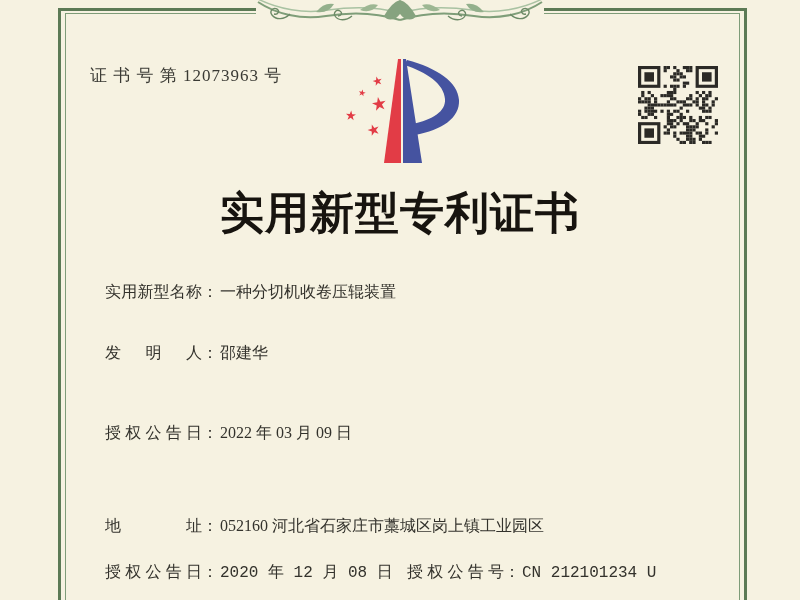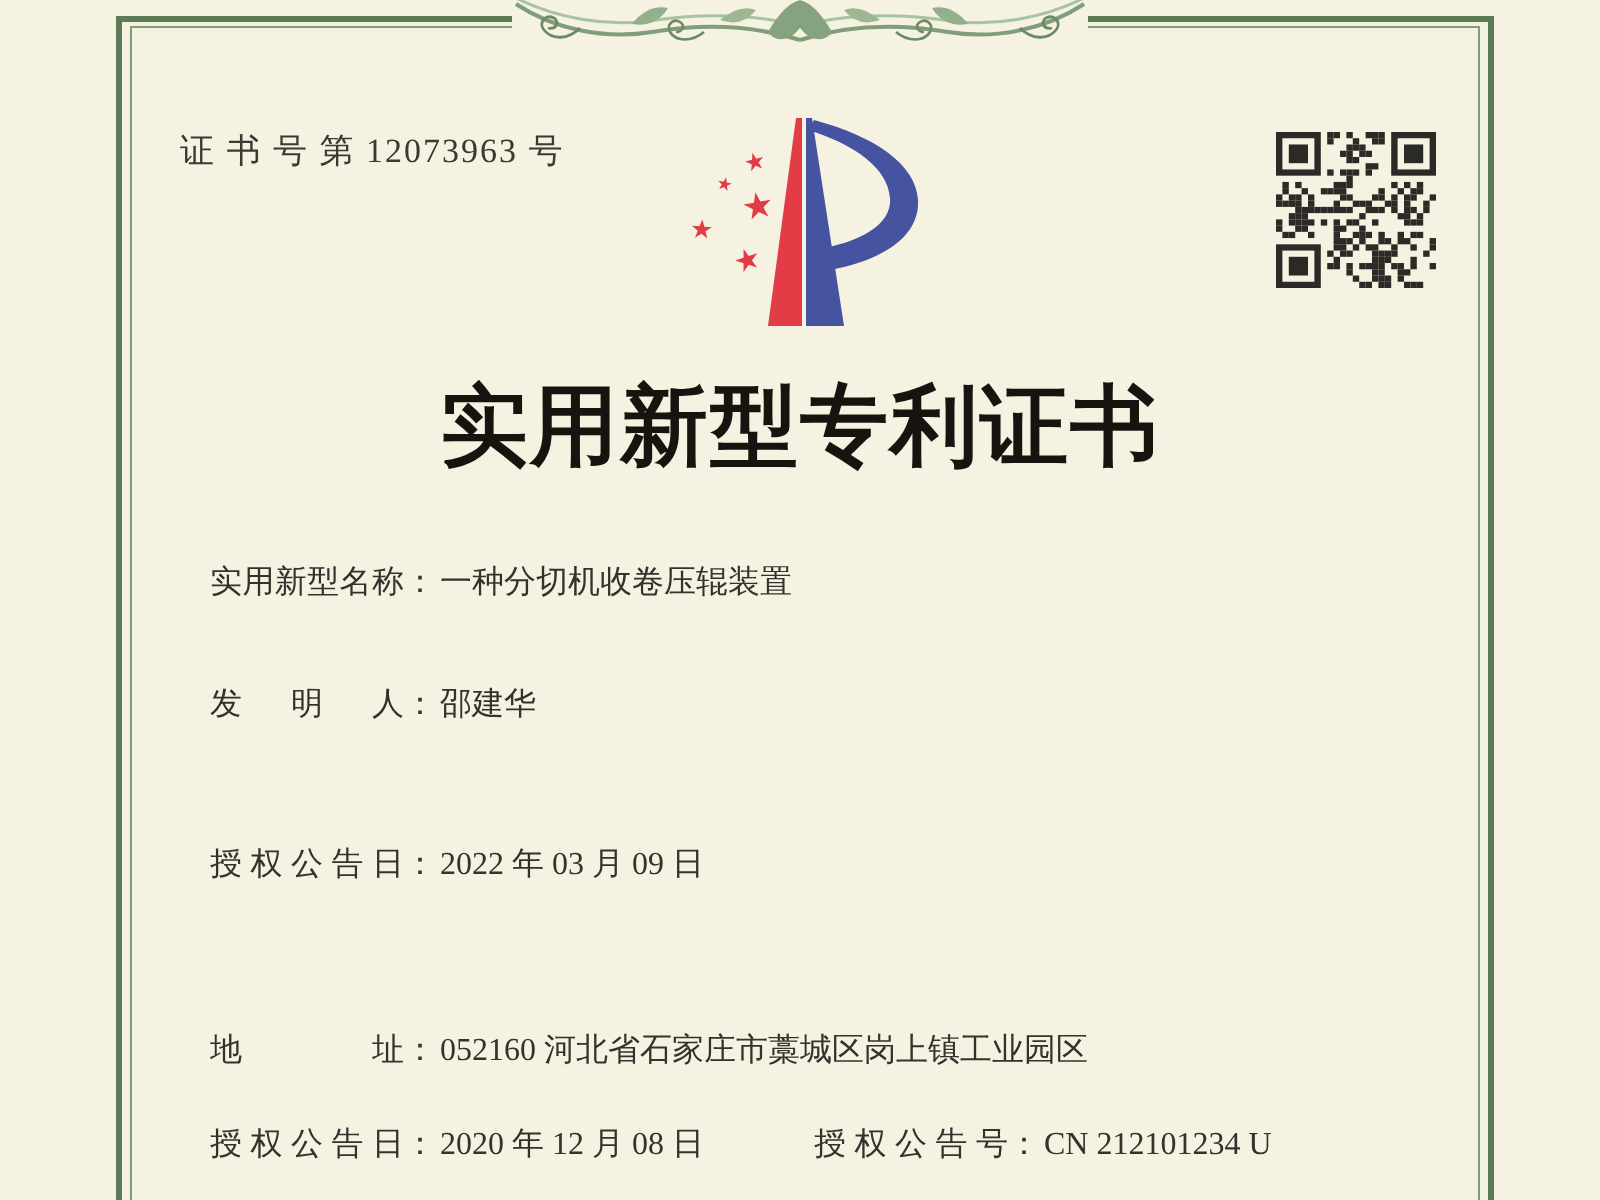--- a/index.html
+++ b/index.html
@@ -50,21 +50,21 @@
   .row{
     position:absolute; left:105px; font-size:16px; line-height:22px;
     color:#33322c; white-space:nowrap;
   }
   .row .lbl{
     display:inline-block; width:97px; text-align:justify;
     text-align-last:justify; text-justify:inter-character; overflow:visible;
   }
   .row .val{margin-left:2px;}
   .r1{top:281px;} .r2{top:342px;} .r3{top:376px;} .r4{top:422px;}
-  .r5{top:468px;} .r6{top:515px;} .r7{top:562px;}
+  .r5{top:468px;} .r6{top:515px;} .r7{top:562px;font-family:Liberation Mono, monospace;}
   .col2{left:407px;}
 </style>
 </head>
 <body>
 
 <div class="stage">
 
   <div class="frame-outer"></div>
   <div class="frame-inner"></div>
 

